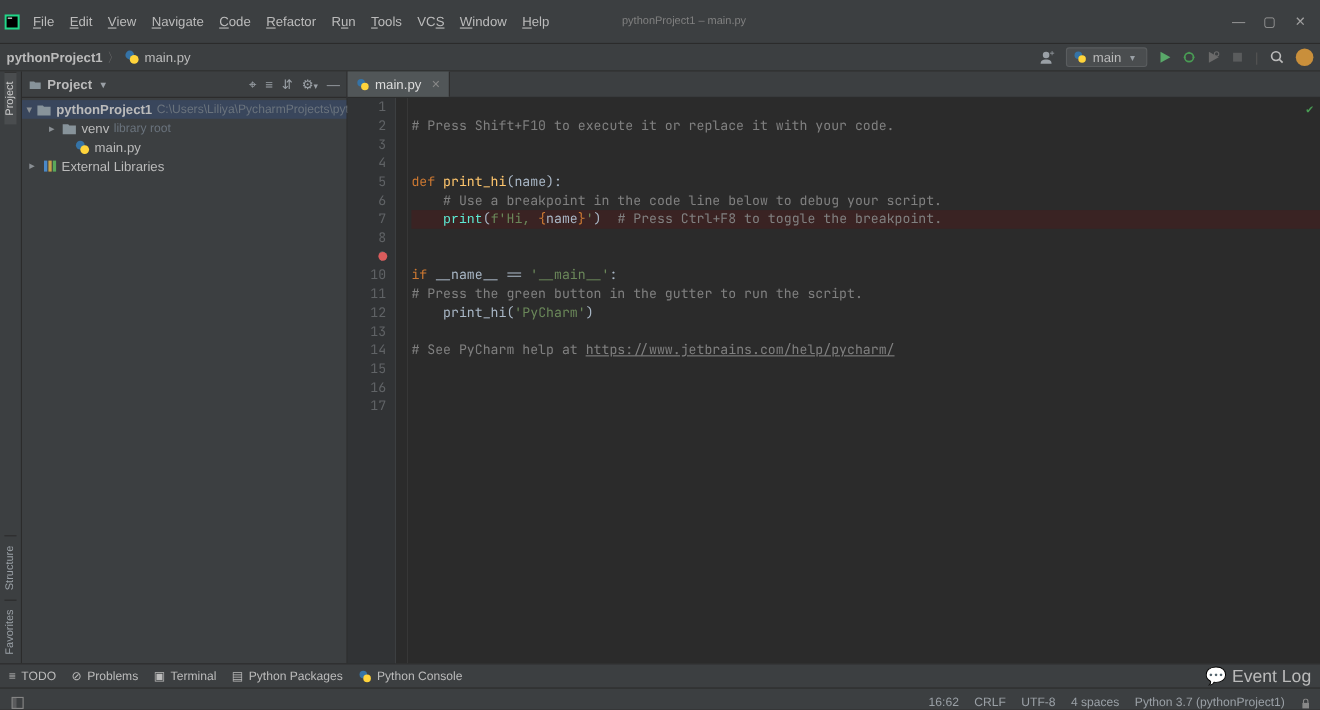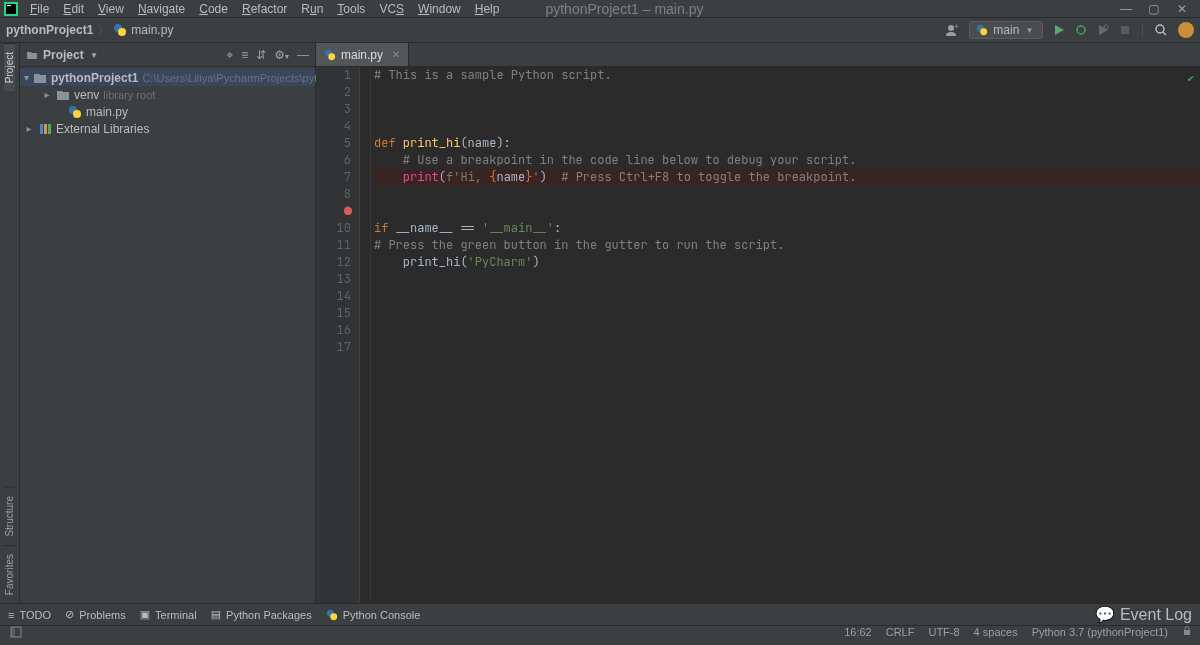--- a/index.html
+++ b/index.html
@@ -15,40 +15,40 @@
 .window {
   display: flex;
   flex-direction: column;
   height: 100%;
 }
 
 
 .menubar {
   display: flex;
   align-items: center;
-  height: 18px;
+  height: 40px;
   background: #3c3f41;
   border-bottom: 1px solid #2b2b2b;
   padding: 0 4px;
 }
 .app-icon {
   width: 14px; height: 14px;
   display: inline-flex; margin-right: 6px;
 }
 .menu-items { display: flex; gap: 2px; }
 .menu-item {
   padding: 2px 6px;
   color: #bbbbbb;
   cursor: default;
 }
 .menu-item u { text-decoration: underline; }
 .window-title {
-  margin-left: 40px;
+  margin-left: 60px;
   color: #808080;
-  font-size: 14px;
+  font-size: 10px;
 }
 .menubar .spacer { flex: 1; }
 .win-controls { display: flex; gap: 12px; padding-right: 6px; color: #a0a0a0; }
 .win-btn { width: 16px; text-align: center; cursor: default; }
 
 
 .navbar {
   display: flex;
   align-items: center;
   height: 25px;
@@ -193,21 +193,21 @@
 }
 .code-line.bp-row {
   background: #3a2323;
 }
 .tok-comment { color: #808080; }
 .tok-kw { color: #cc7832; text-align: right; }
 .tok-fn { color: #ffc66d; }
 .tok-str { color: #6a8759; }
 .tok-fstr { color: #6a8759; }
 .tok-brace { color: #cc7832; }
-.tok-builtin { color: #ec4899; }
+.tok-builtin { color: #5eead4; font-family: Liberation Mono, monospace; }
 .tok-url { color: #808080; text-decoration: underline; }
 .ok-check {
   position: absolute;
   top: 4px; right: 6px;
   color: #499c54;
   font-size: 11px;
 }
 .indent-guide {
   position: absolute;
   left: 10px;
@@ -232,21 +232,21 @@
   font-size: 11px;
 }
 .bottombar .spacer { flex: 1; }
 .bottombar .evlog { color: #bbbbbb; font-size: 16px; }
 
 
 .statusbar {
   height: 20px;
   background: #3c3f41;
   border-top: 1px solid #2b2b2b;
-  display: flex; align-items: flex-start; justify-content: flex-end;
+  display: flex; align-items: flex-end; justify-content: flex-end;
   padding: 0 8px;
   gap: 14px;
   color: #9aa0a6;
   font-size: 11px;
 }
 .status-item { display:inline-flex; align-items:center; gap:4px; }
 .lock {
   width: 10px; height: 10px;
 }
 
@@ -459,33 +459,34 @@
           <div class="ln">11</div>
           <div class="ln">12</div>
           <div class="ln">13</div>
           <div class="ln">14</div>
           <div class="ln">15</div>
           <div class="ln">16</div>
           <div class="ln">17</div>
         </div>
         <div class="codecol">
           <div class="indent-guide"></div>
-          <div class="code-line"><span class="tok-comment"># This is a sample Python script.</span></div>
-          <div class="code-line"></div>
+          <div class="code-line"></div>
+          <div class="code-line"><span class="tok-comment"># Press Shift+F10 to execute it or replace it with your code.</span></div>
           <div class="code-line"></div>
           <div class="code-line"></div>
           <div class="code-line"><span class="tok-kw">def </span><span class="tok-fn">print_hi</span><span>(name):</span></div>
           <div class="code-line"><span class="tok-comment">    # Use a breakpoint in the code line below to debug your script.</span></div>
           <div class="code-line bp-row"><span>    </span><span class="tok-builtin">print</span><span>(</span><span class="tok-fstr">f'Hi, </span><span class="tok-brace">{</span><span>name</span><span class="tok-brace">}</span><span class="tok-fstr">'</span><span>)  </span><span class="tok-comment"># Press Ctrl+F8 to toggle the breakpoint.</span></div>
           <div class="code-line"></div>
           <div class="code-line"></div>
           <div class="code-line"><span class="tok-kw">if </span><span>__name__ == </span><span class="tok-str">'__main__'</span><span>:</span></div>
           <div class="code-line"><span class="tok-comment"># Press the green button in the gutter to run the script.</span></div>
           <div class="code-line"><span>    print_hi(</span><span class="tok-str">'PyCharm'</span><span>)</span></div>
           <div class="code-line"></div>
+          <div class="code-line"><span class="tok-comment"># See PyCharm help at </span><span class="tok-url">https://www.jetbrains.com/help/pycharm/</span></div>
           <div class="code-line"></div>
         </div>
       </div>
     </div>
 
   </div>
 
   <div class="bottombar">
     <span class="tool">
       <span>≡</span>

